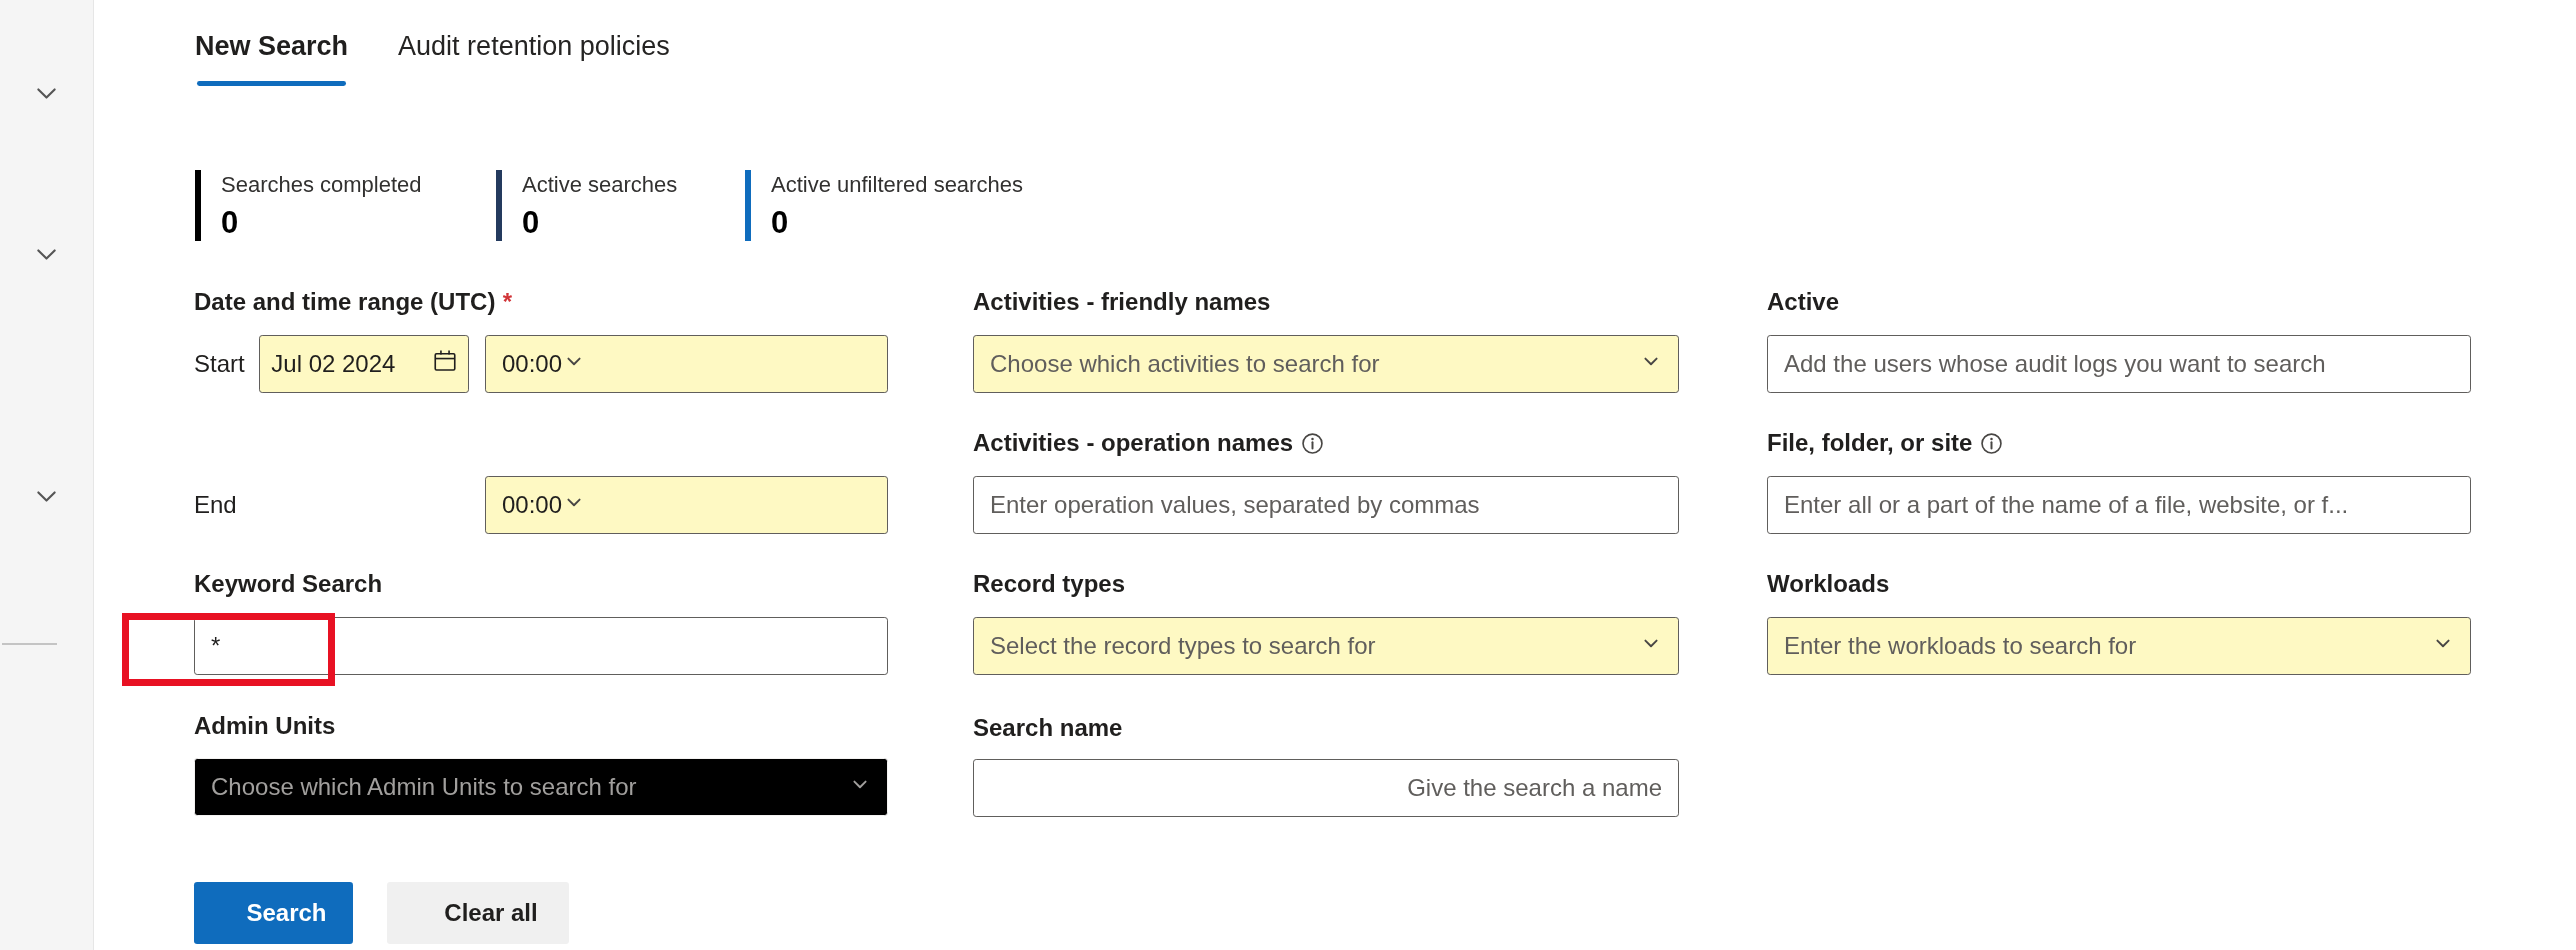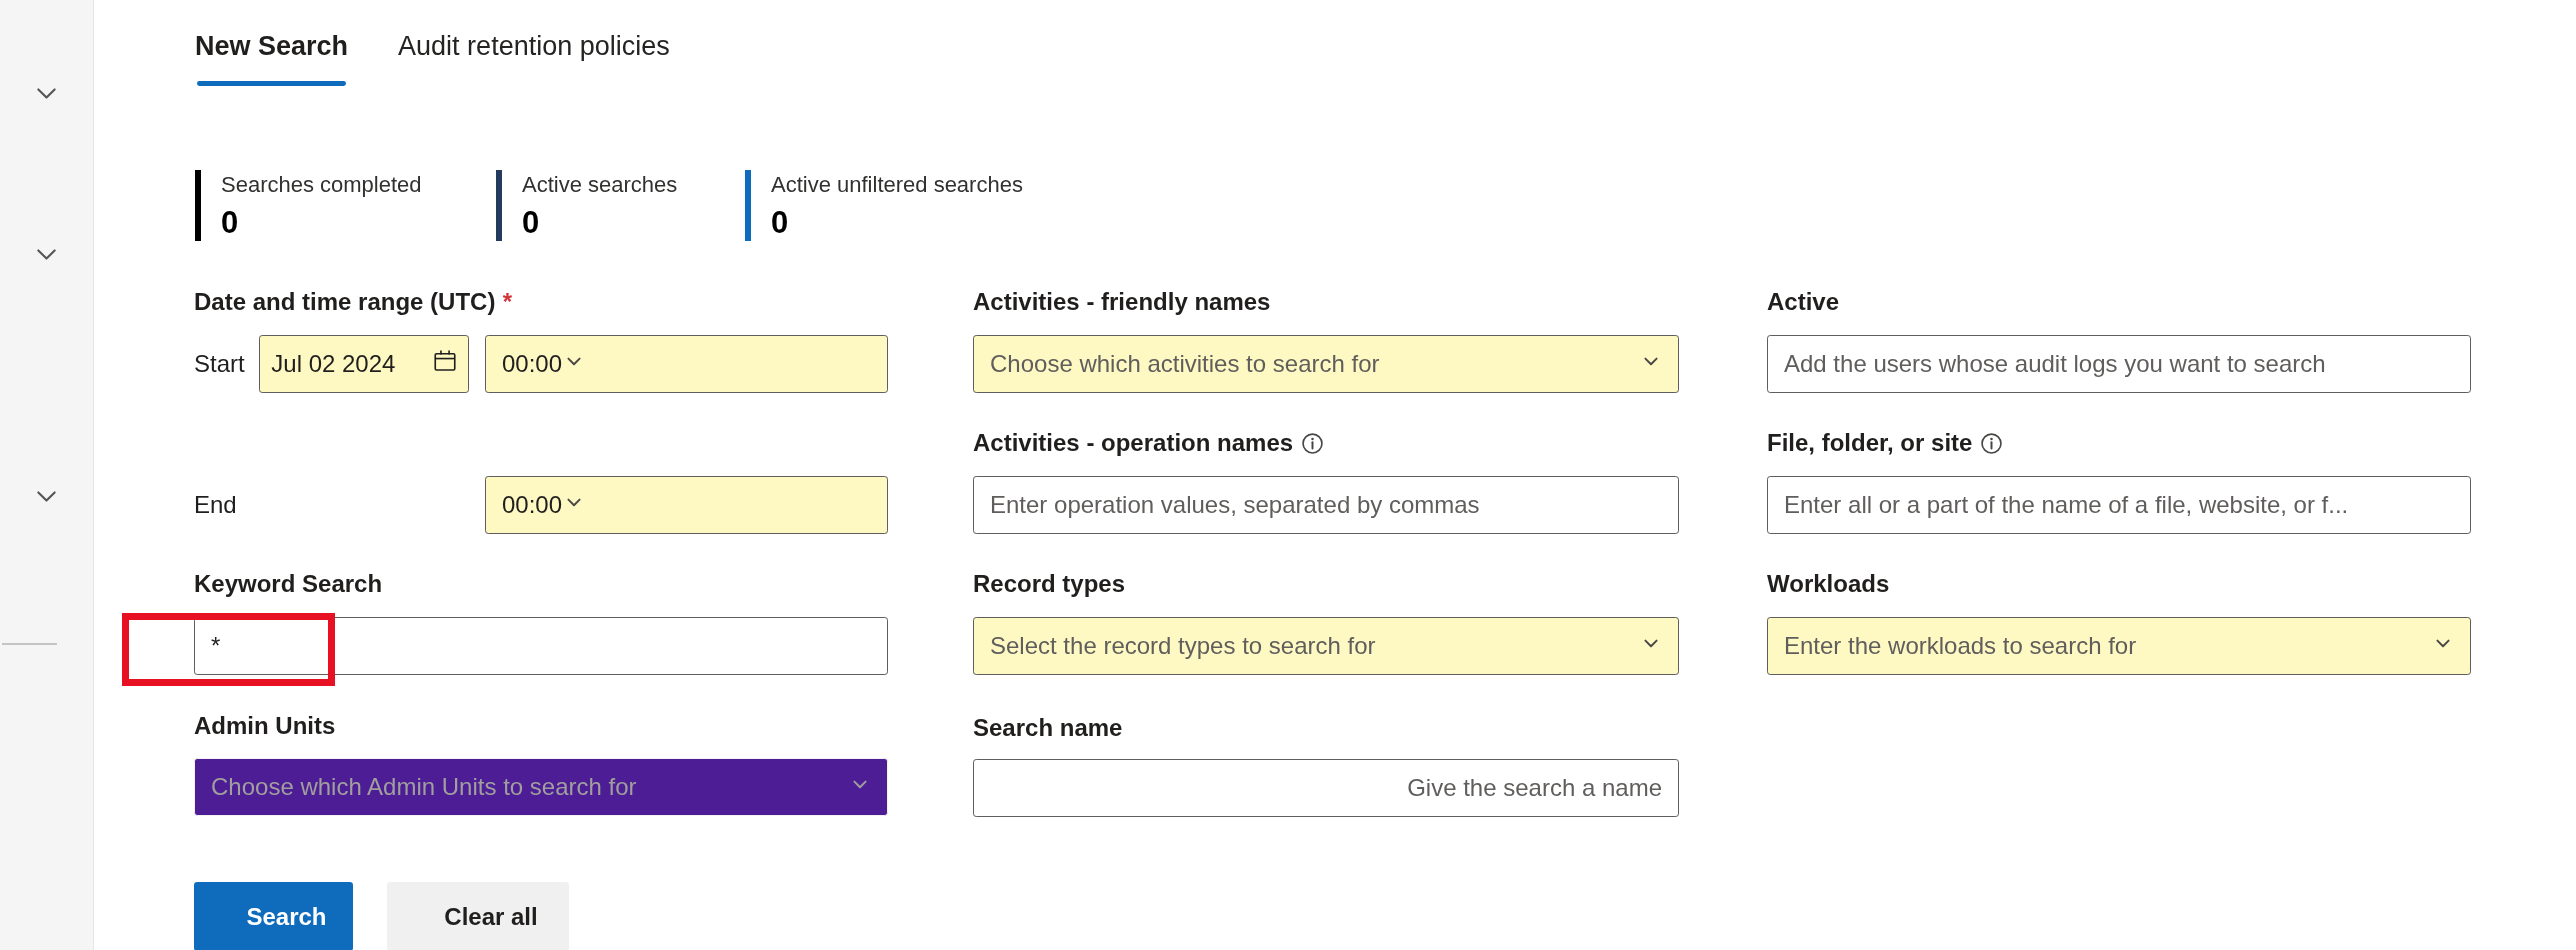--- a/index.html
+++ b/index.html
@@ -26,33 +26,33 @@
   
   .fcol { position:absolute; top:0; height:100%; }
   .flabel { position:absolute; font-size:24px; font-weight:700; color:#201f1e; display:flex; align-items:center; white-space:nowrap; }
   .req { color:#d13438; margin-left:7.3px; font-weight:700; }
   .subrow { position:absolute; left:0; right:0; height:58px; }
   .sublabel { position:absolute; left:0; top:0; height:58px; display:flex; align-items:center; font-size:24px; color:#201f1e; }
   .box { border:1.6px solid #605e5c; border-radius:3.2px; background:#fef9c3; height:58px; display:flex; align-items:center; }
   .datebox { position:absolute; left:65px; top:0; width:210px; justify-content:space-between; padding:0 9.7px 0 11.3px; font-size:24px; color:#201f1e; cursor:pointer; }
   .timebox { position:absolute; left:291px; top:0; right:0; justify-content:flex-start; padding:0 14.6px 0 16px; font-size:24px; color:#201f1e; cursor:pointer; }
   .dropdown { position:absolute; left:0; right:0; justify-content:space-between; padding:0 14.6px 0 16px; font-size:24px; color:#605e5c; cursor:pointer; }
-  .dropdown.disabled { background:#4c1d95; border-color:#f3f2f1; color:#a19f9d; cursor:default; }
+  .dropdown.disabled { background:#000000; border-color:#f3f2f1; color:#a19f9d; cursor:default; }
   .dd-text { overflow:hidden; text-overflow:ellipsis; white-space:nowrap; }
   .tinput { position:absolute; left:0; width:100%; height:58px; border:1.6px solid #605e5c; border-radius:3.2px; font-size:24px; color:#201f1e; padding:0 16px; font-family:inherit; outline:none; background:#fff; }
   .tinput::placeholder { color:#605e5c; opacity:1; }
   .chev { flex:none; }
   .info-icon { display:inline-flex; margin-left:8px; }
 
   
   .redbox { position:absolute; left:122px; top:613px; width:213px; height:73px; border:7.3px solid #e81123; z-index:5; pointer-events:none; }
 
   
   .btnrow { position:absolute; top:882px; left:0; display:flex; gap:34px; }
-  .btn { height:69px; border:none; border-radius:3.2px; font-size:24px; font-weight:700; font-family:inherit; cursor:pointer; display:flex; align-items:center; justify-content:center;padding-left:26px; }
+  .btn { height:62px; border:none; border-radius:3.2px; font-size:24px; font-weight:700; font-family:inherit; cursor:pointer; display:flex; align-items:center; justify-content:center;padding-left:26px; }
   .btn-primary { width:159px; background:var(--accent); color:#fff; }
   .btn-secondary { width:182px; background:#f0f0f0; color:#201f1e; }
 </style>
 </head>
 <body>
 
 <div class="page">
 
   <aside class="sidebar">
     <span class="sb-chev" style="top:78px">

